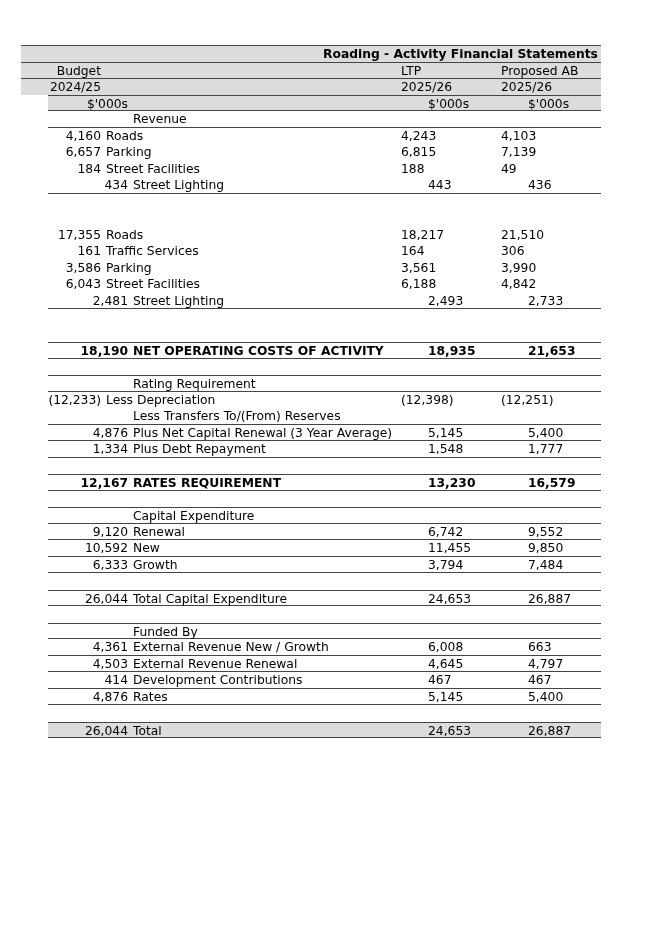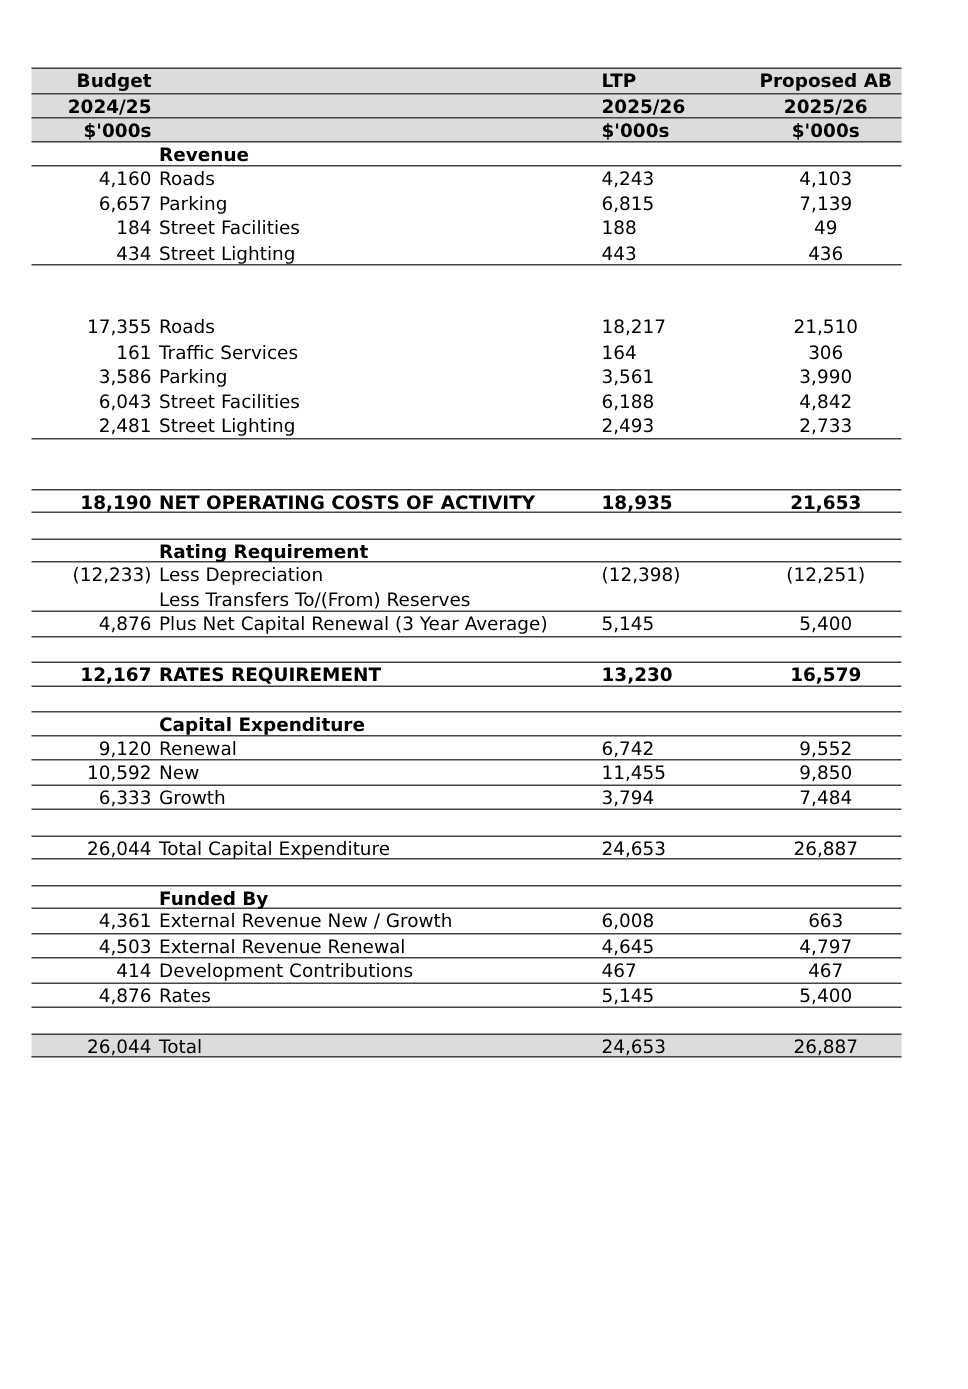--- a/index.html
+++ b/index.html
@@ -2,36 +2,39 @@
 <html><head>
 <meta charset="utf-8">
 <style>
   html, body { margin: 0; padding: 0; background: #ffffff; }
   body { width: 645px; height: 926px; position: relative; overflow: hidden;
          font-family: "DejaVu Sans", sans-serif; color: #000; }
   .sheet { position: absolute; left: 21px; top: 45px; width: 580px; }
   .row { position: relative; height: 16.5px; font-size: 12.3px; line-height: 16.5px; box-sizing: border-box; }
   .row.gray { background: #dcdcdc; }
   .row.bt { border-top: 1.2px solid #444; }
-  .row.bb { border-bottom: 1.2px solid #444; }
+  .row.bb { border-bottom: 1.2px solid #444; margin-left: 27px; }
   .row.bold { font-weight: bold; }
   .c-budget { position: absolute; left: 0; width: 80px; text-align: right; white-space: nowrap; }
   .c-label { position: absolute; left: 85px; white-space: nowrap; }
   .c-ltp { position: absolute; left: 380px; width: 89px; text-align: left; white-space: nowrap; }
-  .c-prop { position: absolute; left: 480px; width: 99px; text-align: center; white-space: nowrap; }
+  .c-prop { position: absolute; left: 480px; width: 99px; text-align: left; white-space: nowrap; }
   .c-title { position: absolute; left: 302px; white-space: nowrap; font-weight: bold; }
-  .hdr { font-weight: bold; }
+  .hdr { font-weight: normal; }
   .hdr .c-budget { width: 80px; }
-  .section .c-label { font-weight: bold; }
+  .section .c-label { font-weight: normal; }
 </style>
 </head>
 <body>
 
 <div class="sheet">
 
+  <div class="row gray bt">
+    <span class="c-title">Roading - Activity Financial Statements</span>
+  </div>
   <div class="row gray bt hdr">
     <span class="c-budget">Budget</span>
     <span class="c-ltp">LTP</span>
     <span class="c-prop">Proposed AB</span>
   </div>
   <div class="row gray bt hdr">
     <span class="c-budget">2024/25</span>
     <span class="c-ltp">2025/26</span>
     <span class="c-prop">2025/26</span>
   </div>
@@ -126,20 +129,26 @@
     <span class="c-label">Less Transfers To/(From) Reserves</span>
     <span class="c-ltp"></span>
     <span class="c-prop"></span>
   </div>
   <div class="row bb">
     <span class="c-budget">4,876</span>
     <span class="c-label">Plus Net Capital Renewal (3 Year Average)</span>
     <span class="c-ltp">5,145</span>
     <span class="c-prop">5,400</span>
   </div>
+  <div class="row bb">
+    <span class="c-budget">1,334</span>
+    <span class="c-label">Plus Debt Repayment</span>
+    <span class="c-ltp">1,548</span>
+    <span class="c-prop">1,777</span>
+  </div>
   <div class="row"></div>
 
   <div class="row bold bt bb">
     <span class="c-budget">12,167</span>
     <span class="c-label">RATES REQUIREMENT</span>
     <span class="c-ltp">13,230</span>
     <span class="c-prop">16,579</span>
   </div>
   <div class="row"></div>
 

